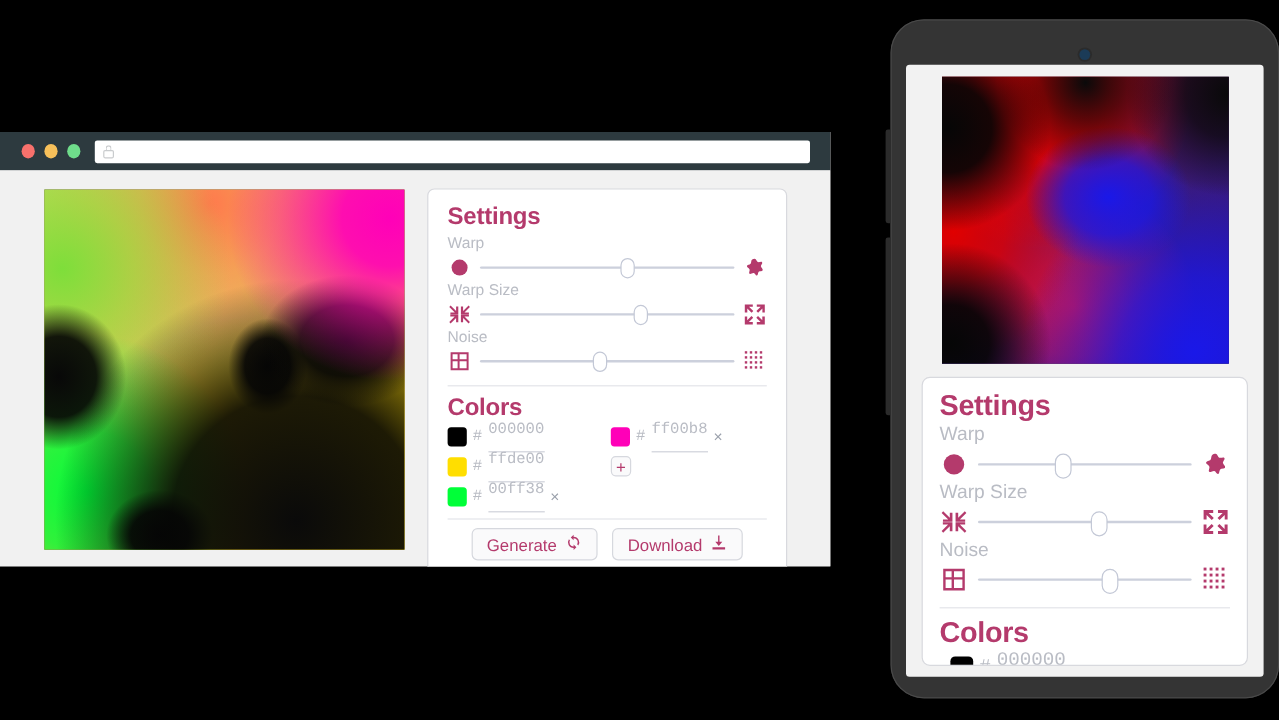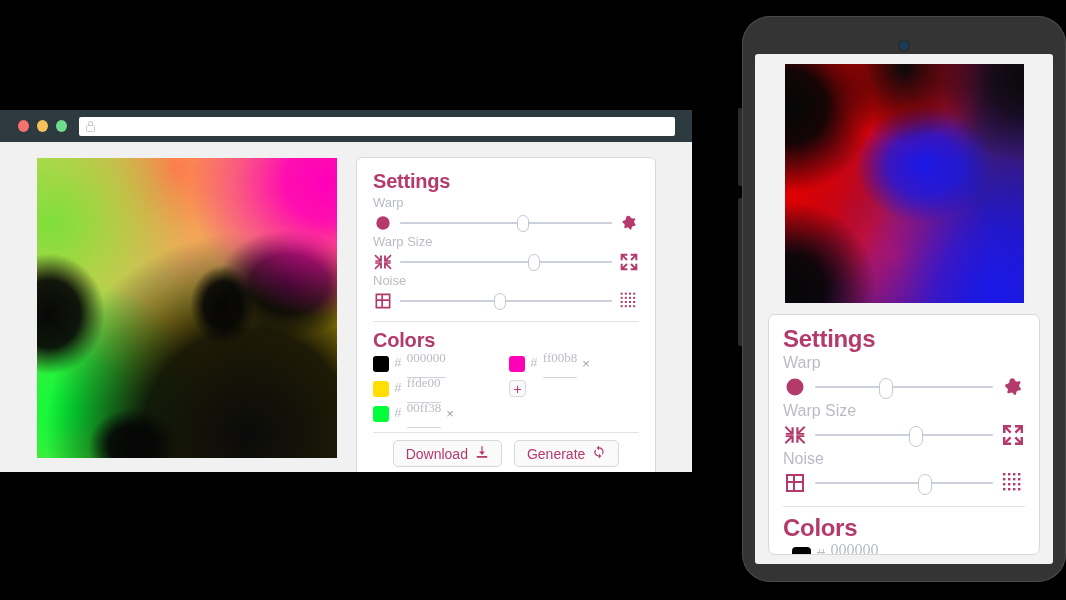--- a/index.html
+++ b/index.html
@@ -103,21 +103,21 @@
   hr.div { border: none; border-top: 1px solid #e3e4e9; margin: 9px 0 7px 0; }
 
   .colors-grid {
     display: grid; grid-template-columns: 1fr 1fr;
     row-gap: 6px; column-gap: 6px;
   }
   .crow { display: flex; align-items: center; gap: 5px; height: 19px; }
   .swatch { width: 16px; height: 16px; border-radius: 3px; flex: none; }
   .hash { color: #b9bcc4; font-size: 13px; font-family: "Liberation Mono", monospace; }
   .hex {
-    color: #b9bcc4; font-size: 13px; font-family: Liberation Serif, serif;
+    color: #b9bcc4; font-size: 13px; font-family: Liberation Mono, monospace;
     border-bottom: 1px solid #cfd2da; padding-bottom: 11px;
   }
   .xbtn { color: #9aa0ab; font-size: 13px; cursor: pointer; line-height: 1; }
   .addbtn {
     width: 17px; height: 17px; border: 1px solid #d6d8de; border-radius: 4px;
     background: #fafafb; color: #b43a6c; font-size: 14px; line-height: 14px;
     display: flex; align-items: center; justify-content: center;
   }
 
   .btnrow { display: flex; gap: 12px; justify-content: center; margin-top: 2px; }
@@ -314,32 +314,32 @@
             <span class="hash">#</span>
             <span class="hex">00ff38</span>
             <span class="xbtn">×</span>
           </div>
         </div>
 
         <hr class="div">
 
         <div class="btnrow">
           <button class="pbtn">
+            <span>Generate</span>
+            <span>
+              <svg viewBox="0 0 24 24">
+                  <path d="M12 4V1L8 5l4 4V6a6 6 0 015.2 9l1.5 1.5A8 8 0 0012 4zm0 14a6 6 0 01-5.2-9L5.3 7.5A8 8 0 0012 20v3l4-4-4-4v3z"></path>
+                </svg>
+            </span>
+          </button>
+          <button class="pbtn">
             <span>Download</span>
             <span>
               <svg viewBox="0 0 24 24">
                   <path d="M11 2h2v9h4l-5 6-5-6h4V2zM3 19h18v3H3v-3z"></path>
-                </svg>
-            </span>
-          </button>
-          <button class="pbtn">
-            <span>Generate</span>
-            <span>
-              <svg viewBox="0 0 24 24">
-                  <path d="M12 4V1L8 5l4 4V6a6 6 0 015.2 9l1.5 1.5A8 8 0 0012 4zm0 14a6 6 0 01-5.2-9L5.3 7.5A8 8 0 0012 20v3l4-4-4-4v3z"></path>
                 </svg>
             </span>
           </button>
         </div>
       </div>
 
     </div>
   </div>
 
   <div class="tablet">

